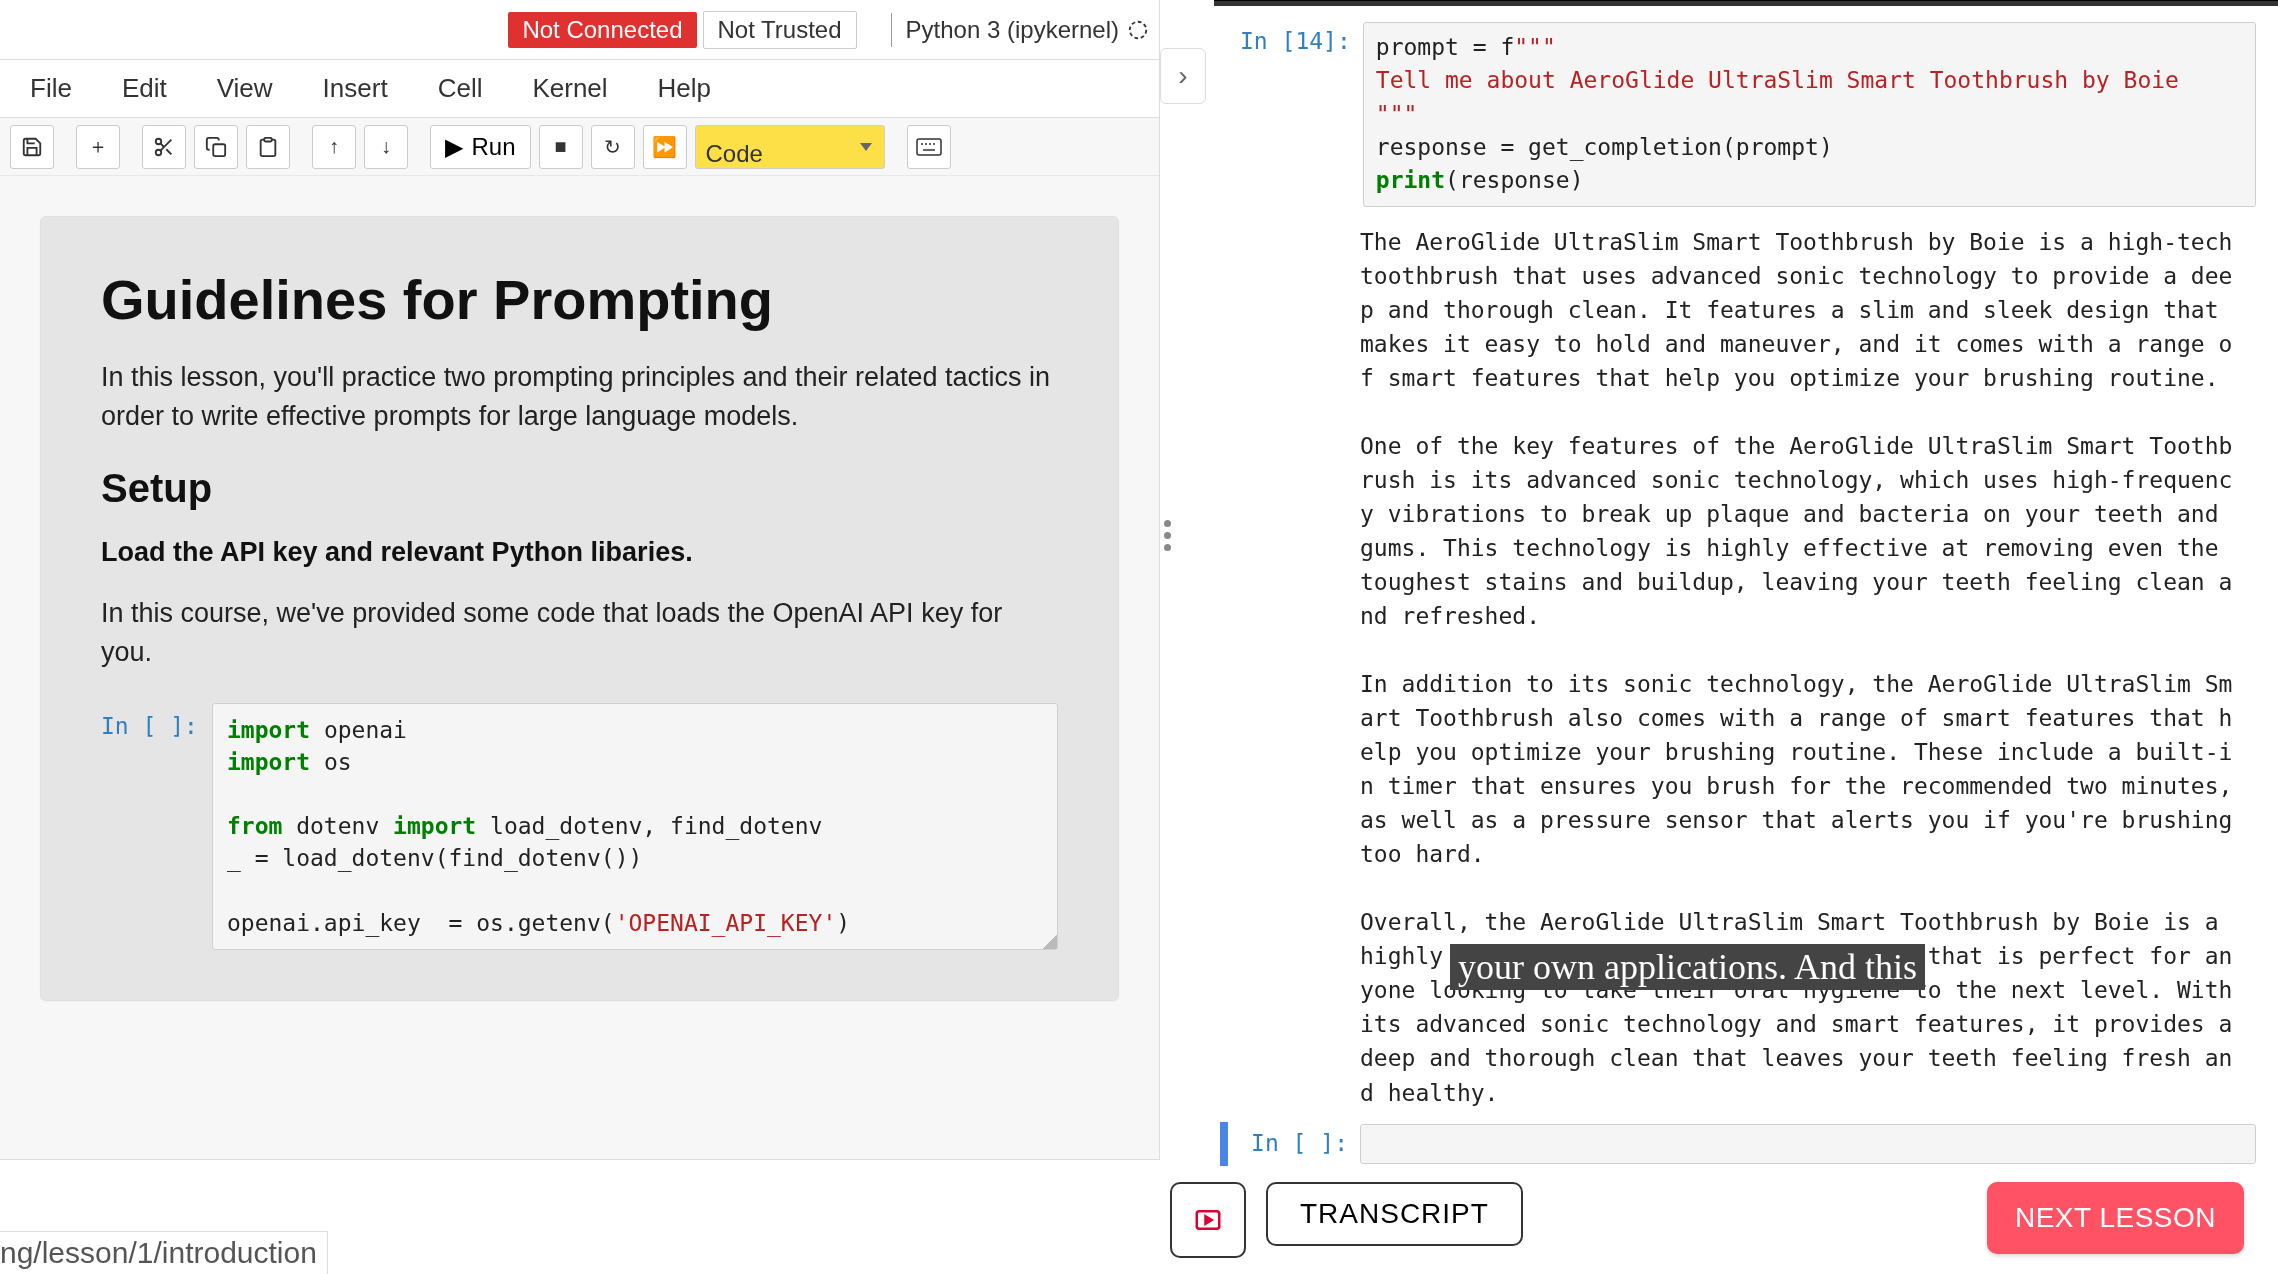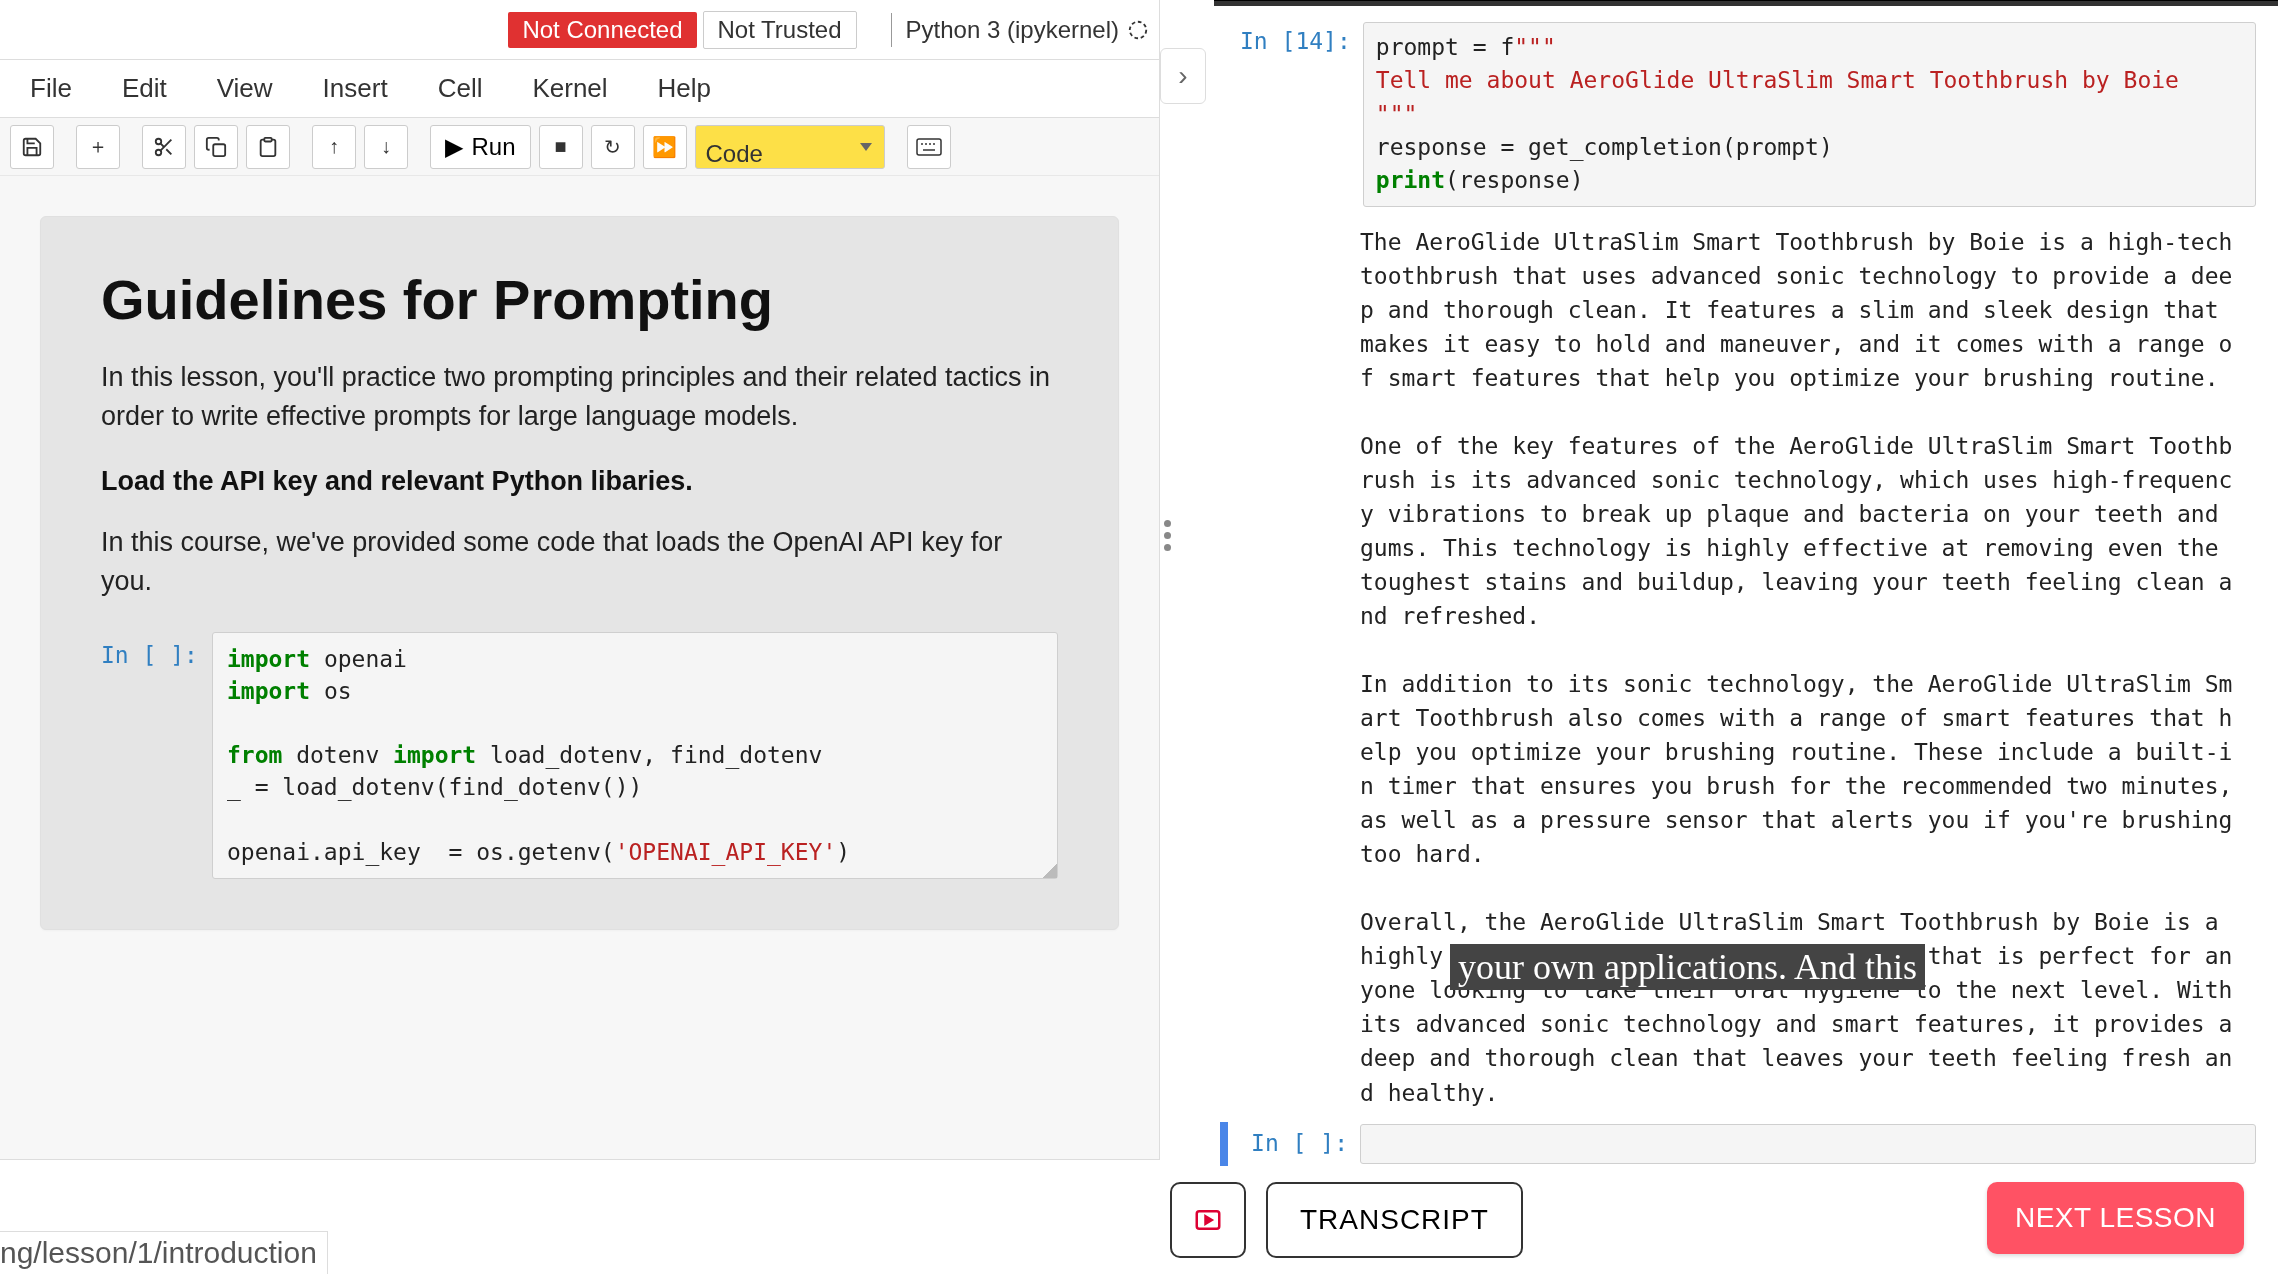--- a/index.html
+++ b/index.html
@@ -63,21 +63,21 @@
 
 .caption-box { position: absolute; left: 1450px; top: 944px; z-index: 10; }
 .caption-line { background: #444; color: #fff; font-family: Georgia, "Times New Roman", serif; font-size: 36px; padding: 2px 8px; display: inline-block; margin-bottom: 2px; }
 .caption-row2 { margin-left: 78px; }
 
 
 .footer { position: absolute; left: 0; right: 0; bottom: 0; height: 110px; display: flex; align-items: center; padding: 0 20px 0 0; }
 .footer-path { font-size: 30px; color: #555; border: 1px solid #ddd; border-left: none; border-bottom: none; padding: 4px 10px 4px 0; background:#fff; position:absolute; left:0; bottom:0;}
 .footer-btns { margin-left: auto; display: flex; gap: 20px; position:absolute; left:1170px; bottom:16px;}
 .play-btn { width: 76px; height: 76px; border: 2px solid #333; border-radius: 10px; display: flex; align-items: center; justify-content: center; font-size: 28px; color: #d03; background:#fff;}
-.transcript-btn { height: 76px; padding: 0 32px; border: 2px solid #333; border-radius: 10px; font-size: 28px; font-weight: 500; letter-spacing: 1px; background:#fff;}
+.transcript-btn { height: 64px; padding: 0 32px; border: 2px solid #333; border-radius: 10px; font-size: 28px; font-weight: 500; letter-spacing: 1px; background:#fff;}
 .next-btn { position:absolute; right: 34px; bottom: 20px; height: 72px; padding: 0 28px; background: #ff5264; color: #fff; border: none; border-radius: 10px; font-size: 28px; font-weight: 500; letter-spacing: 0.5px; box-shadow: 0 2px 4px rgba(0,0,0,0.15); margin-left: 48px;}
 
 </style>
 </head>
 <body>
 
 <div class="left-panel">
 
   <div class="top-bar">
     <div class="spacer"></div>
@@ -158,20 +158,21 @@
           <line x1="17" y1="6" x2="19" y2="6"></line>
           <line x1="7" y1="12" x2="19" y2="12"></line>
         </svg>
     </button>
   </div>
 
   <div class="notebook-area">
     <div class="notebook-cell">
       <h1 class="md-h1">Guidelines for Prompting</h1>
       <p class="md-p">In this lesson, you'll practice two prompting principles and their related tactics in order to write effective prompts for large language models.</p>
+      <h2 class="md-h2">Setup</h2>
       <h4 class="md-h4">Load the API key and relevant Python libaries.</h4>
       <p class="md-p">In this course, we've provided some code that loads the OpenAI API key for you.</p>
 
       <div class="code-cell-wrap">
         <div class="code-prompt">In [ ]:</div>
         <div class="code-area"><span class="kw">import</span> openai
 <span class="kw">import</span> os
 
 <span class="kw">from</span> dotenv <span class="kw">import</span> load_dotenv, find_dotenv
 _ = load_dotenv(find_dotenv())

